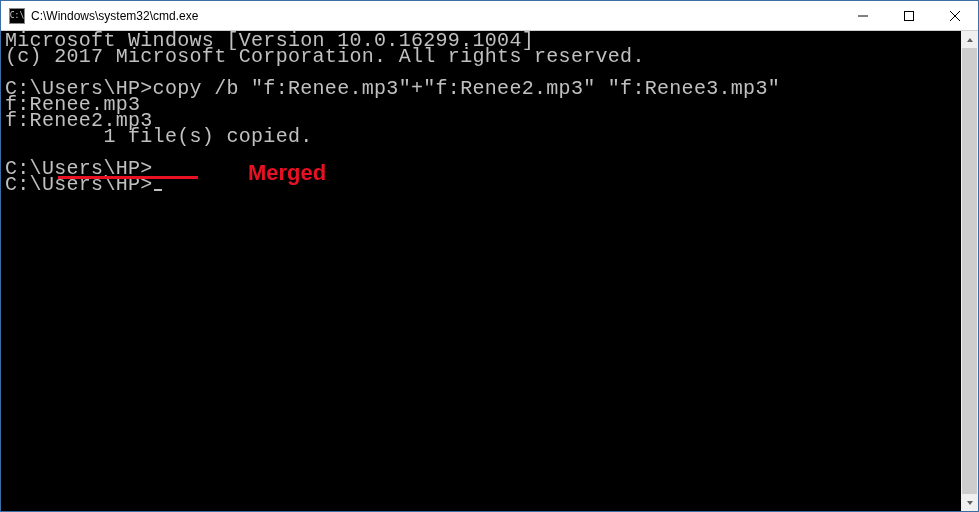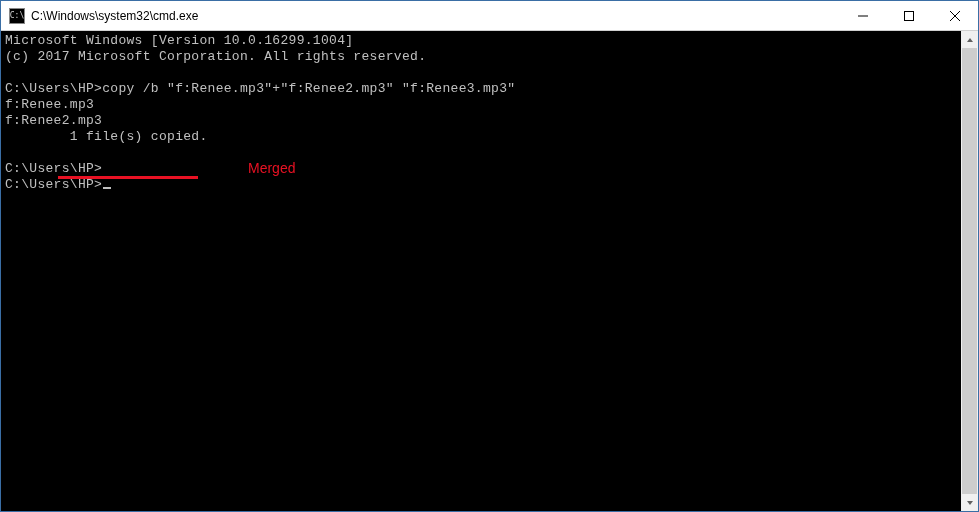--- a/index.html
+++ b/index.html
@@ -50,21 +50,21 @@
   .terminal-wrap {
     position: relative;
     height: calc(100% - 30px);
     background: #000;
     display: flex;
   }
   .terminal {
     flex: 1;
     padding: 2px 4px;
     font-family: "NSimSun", "SimSun", Consolas, "Courier New", monospace;
-    font-size: 13px;
+    font-size: 20px;
     line-height: 16px;
     color: #c0c0c0;
     white-space: pre;
     letter-spacing: 0.3px;
     border-radius: 14px;
   }
   .scrollbar {
     width: 17px;
     background: #f0f0f0;
     display: flex;
@@ -97,22 +97,22 @@
   }
   .annotation-underline {
     position: absolute;
     height: 3px;
     background: #e81123;
   }
   .annotation-label {
     position: absolute;
     color: #e81123;
     font-family: Arial, "Segoe UI", sans-serif;
-    font-weight: normal;
-    font-size: 14px;
+    font-weight: bold;
+    font-size: 22px;
   }
 </style>
 </head>
 <body>
 
 <div class="titlebar">
   <div class="app-icon">C:\</div>
   <div class="title-text">C:\Windows\system32\cmd.exe</div>
   <div class="win-controls">
     <div class="win-btn">

